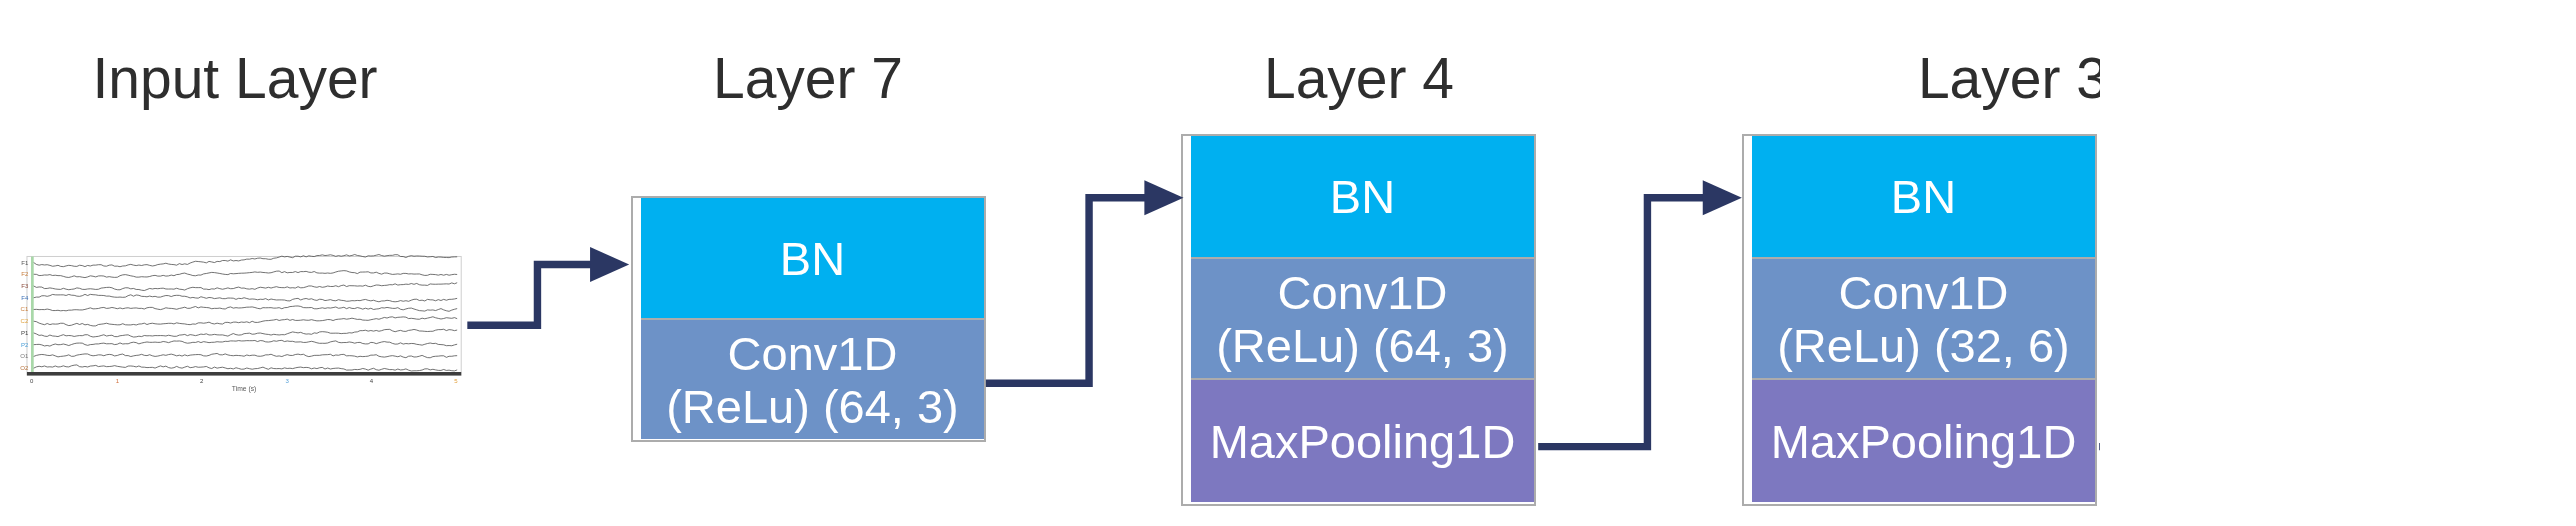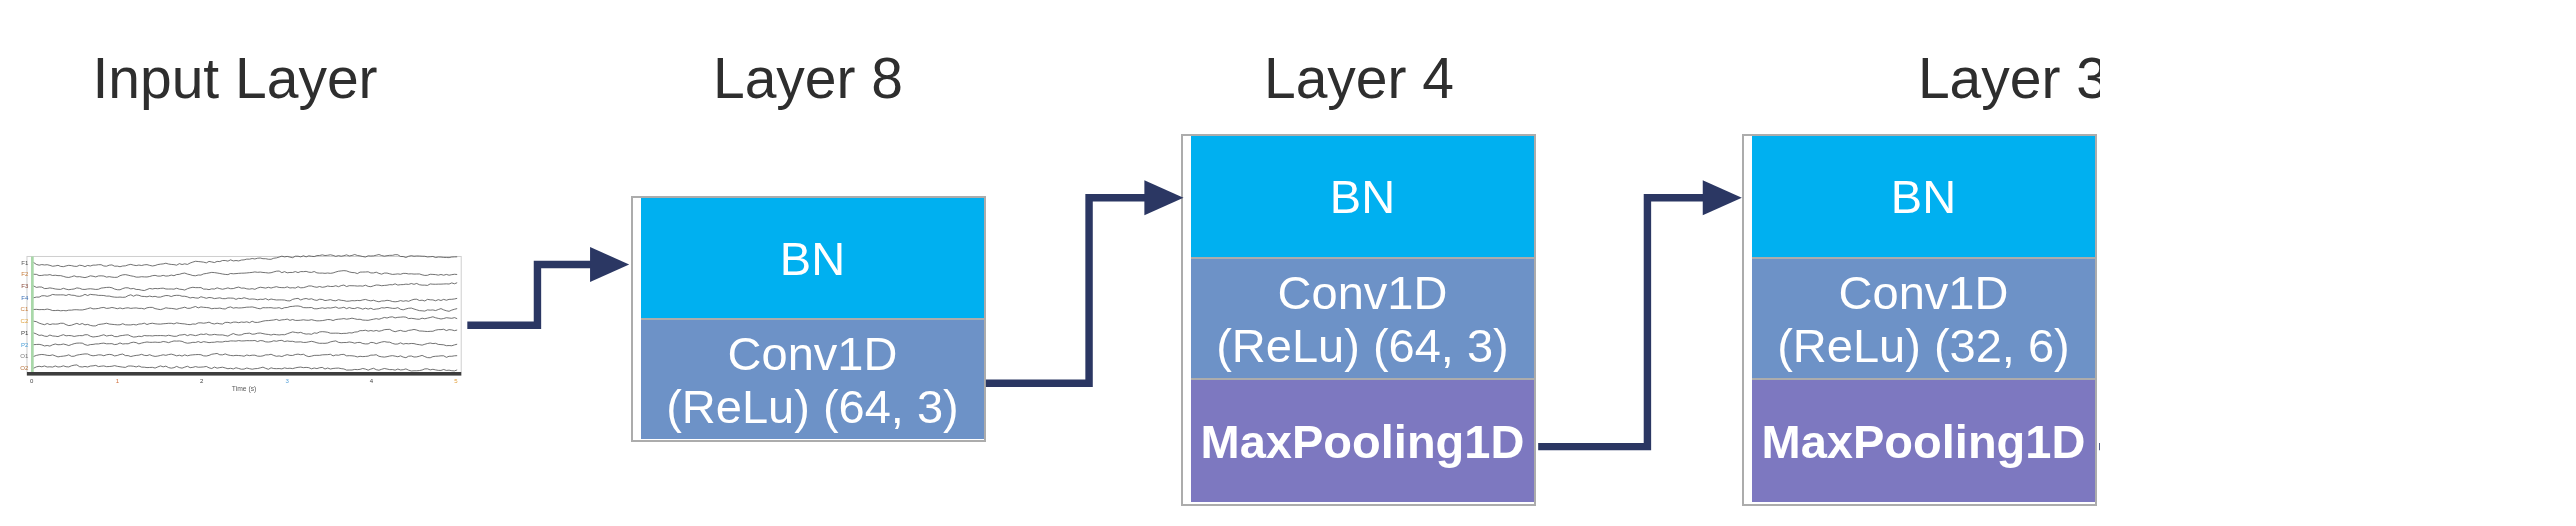--- a/index.html
+++ b/index.html
@@ -27,41 +27,41 @@
   .box--layer1{left:631px; top:196px;width:355px;height:246px;}
   .box--layer2{left:1181px;top:134px;width:355px;height:372px;}
   .box--layer3{left:1742px;top:134px;width:355px;height:372px;}
   .sec{
     box-sizing:border-box;display:flex;flex-direction:column;justify-content:center;align-items:center;
     color:#ffffff;font-size:47px;line-height:53px;text-align:center;white-space:nowrap;
   }
   .sec + .sec{border-top:2.7px solid var(--box-border,#acacac);text-align:center;}
   .sec--bn{background:var(--bn,#00b0f0);}
   .sec--conv{background:var(--conv,#6d92c7);}
-  .sec--maxpool{background:var(--maxpool,#7d78c0);font-weight:bold;}
+  .sec--maxpool{background:var(--maxpool,#7d78c0);}
   .box--layer1 .sec--bn{height:120px;}
   .box--layer1 .sec--conv{height:121px;}
   .box--layer2 .sec--bn,.box--layer3 .sec--bn{height:121px;}
   .box--layer2 .sec--conv,.box--layer3 .sec--conv{height:121px;}
   .box--layer2 .sec--maxpool,.box--layer3 .sec--maxpool{height:124px;}
   
   .bar{position:absolute;box-sizing:border-box;border:3.4px solid var(--bar-border,#8a8a8a);}
   .bar--dropout{left:2272px;top:177px;width:48px;height:290px;background:var(--dropout,#d9ca74);}
   .bar--fc     {left:2504px;top:177px;width:47px;height:290px;background:var(--fc,#fb8c29);}
   
   .overlay{position:absolute;left:0;top:0;width:2576px;height:527px;pointer-events:none;}
   .eeg-wrap{position:absolute;left:0;top:251px;width:472px;height:162px;}
 </style>
 </head>
 <body>
 
 <div class="canvas">
 
   <div class="title title--input">Input Layer</div>
-  <div class="title title--layer1">Layer 8</div>
+  <div class="title title--layer1">Layer 7</div>
   <div class="title title--layer2">Layer 4</div>
   <div class="title title--layer3">Layer 3</div>
   <div class="title title--fc">FC</div>
 
   <div class="eeg-wrap">
     <svg id="eeg-svg" width="472" height="162" viewBox="0 0 700 240">
         <rect x="40" y="8" width="644" height="176" fill="#ffffff" stroke="#cfcfcf" stroke-width="1.5"></rect>
         <line x1="48" y1="8" x2="48" y2="184" stroke="#a9d8a9" stroke-width="4"></line>
         <line x1="40" y1="182" x2="684" y2="182" stroke="#3d3d3d" stroke-width="5"></line>
         <path d="M 50 17.0 L 54 19.8 L 58 20.9 L 62 20.0 L 66 20.6 L 70 20.2 L 74 21.2 L 78 22.5 L 82 22.0 L 86 21.1 L 90 22.7 L 94 23.1 L 98 22.0 L 102 21.1 L 106 21.6 L 110 22.5 L 114 22.7 L 118 21.0 L 122 21.5 L 126 23.0 L 130 21.3 L 134 22.1 L 138 20.8 L 142 20.8 L 146 20.2 L 150 20.2 L 154 22.1 L 158 22.4 L 162 20.9 L 166 20.5 L 170 22.4 L 174 22.3 L 178 23.2 L 182 22.1 L 186 21.9 L 190 20.5 L 194 19.7 L 198 20.8 L 202 21.5 L 206 20.7 L 210 21.4 L 214 20.4 L 218 20.1 L 222 21.2 L 226 22.1 L 230 21.4 L 234 20.0 L 238 19.4 L 242 19.0 L 246 18.0 L 250 19.2 L 254 19.8 L 258 20.1 L 262 20.9 L 266 18.6 L 270 19.9 L 274 18.9 L 278 19.8 L 282 17.7 L 286 16.3 L 290 15.1 L 294 15.5 L 298 15.9 L 302 16.4 L 306 17.5 L 310 15.3 L 314 16.1 L 318 17.0 L 322 15.3 L 326 15.6 L 330 14.0 L 334 14.0 L 338 14.9 L 342 13.0 L 346 14.6 L 350 14.0 L 354 14.6 L 358 13.3 L 362 13.0 L 366 11.9 L 370 12.0 L 374 11.0 L 378 11.7 L 382 10.6 L 386 10.3 L 390 11.3 L 394 11.3 L 398 12.1 L 402 12.2 L 406 10.6 L 410 10.1 L 414 8.9 L 418 7.5 L 422 8.6 L 426 7.9 L 430 8.9 L 434 9.8 L 438 7.6 L 442 7.6 L 446 8.6 L 450 6.9 L 454 8.6 L 458 7.0 L 462 7.7 L 466 8.1 L 470 6.7 L 474 6.5 L 478 5.6 L 482 6.6 L 486 6.2 L 490 5.5 L 494 6.4 L 498 7.8 L 502 6.7 L 506 7.6 L 510 6.8 L 514 5.6 L 518 7.2 L 522 6.5 L 526 5.1 L 530 6.5 L 534 7.1 L 538 8.1 L 542 8.8 L 546 7.0 L 550 7.3 L 554 7.1 L 558 6.1 L 562 5.1 L 566 6.6 L 570 7.5 L 574 6.8 L 578 6.3 L 582 6.3 L 586 5.3 L 590 5.5 L 594 8.0 L 598 8.1 L 602 9.5 L 606 7.7 L 610 6.8 L 614 7.6 L 618 7.2 L 622 7.3 L 626 7.6 L 630 7.7 L 634 8.7 L 638 8.4 L 642 8.0 L 646 9.6 L 650 8.8 L 654 8.9 L 658 9.4 L 662 9.5 L 666 9.7 L 670 8.8 L 674 8.6 L 678 8.5" fill="none" stroke="#474747" stroke-width="1.3" stroke-opacity="0.88"></path>

